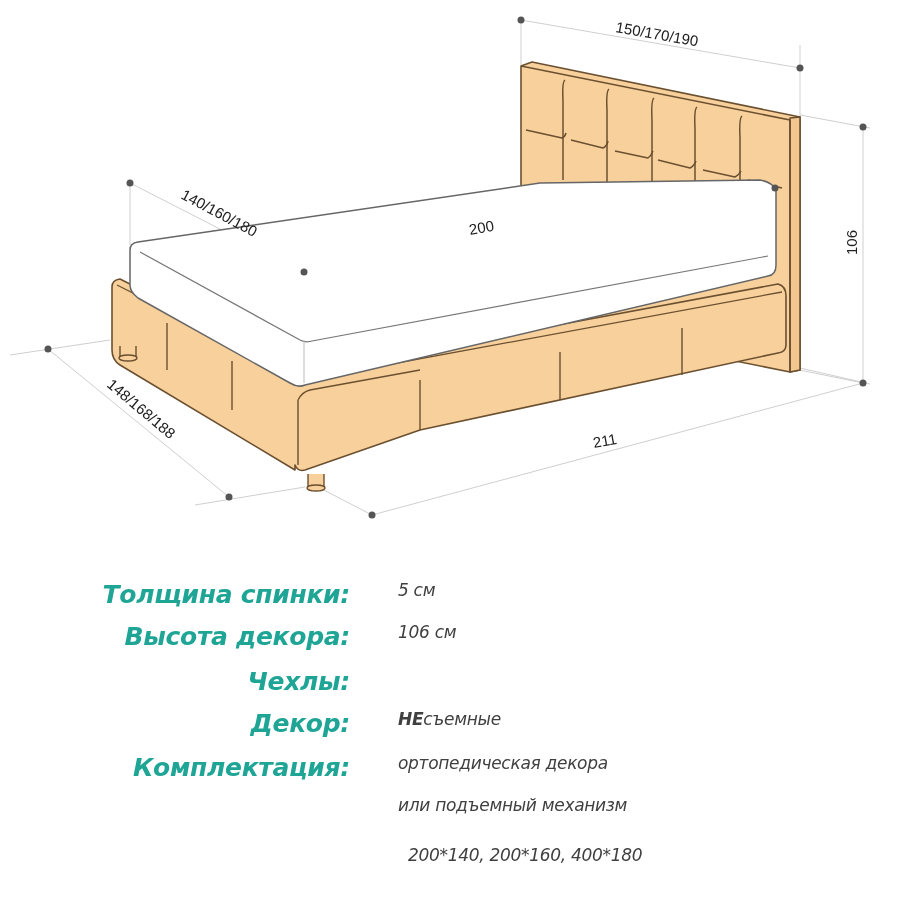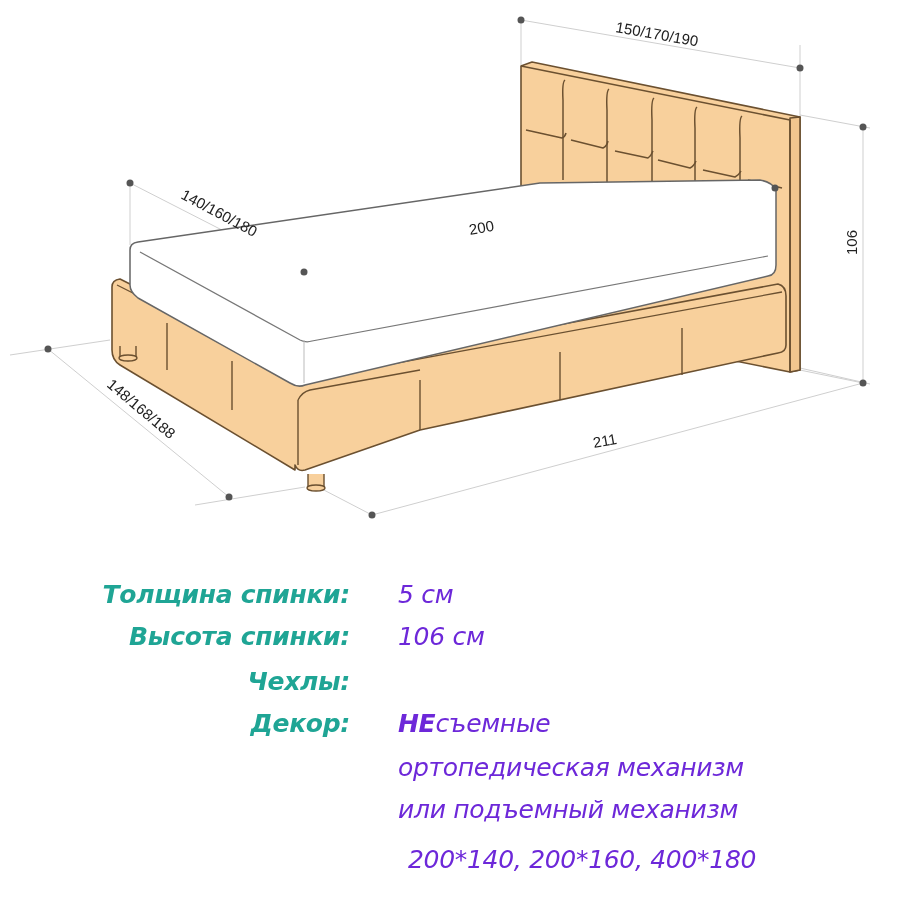--- a/index.html
+++ b/index.html
@@ -2,21 +2,21 @@
 <html><head>
 <meta charset="utf-8">
 <style>
   html, body { margin: 0; padding: 0; background: #ffffff; }
   body { width: 910px; height: 900px; position: relative; overflow: hidden; font-family: "Liberation Sans", sans-serif; }
   #diagram { position: absolute; left: 0; top: 0; width: 910px; height: 560px; }
   .dim-label { font-family: "Liberation Sans", sans-serif; font-size: 15px; fill: #222; }
   #specs { position: absolute; left: 0; top: 572px; width: 910px; }
   .spec-row { position: absolute; left: 18px; width: 910px; height: 40px; font-style: italic; }
   .spec-label { position: absolute; right: 578px; top: 0; font-family: "DejaVu Sans", sans-serif; font-weight: bold; font-size: 25px; color: #1fa595; white-space: nowrap; letter-spacing: -0.3px; }
-  .spec-value { position: absolute; left: 380px; top: 0; font-family: "DejaVu Sans", sans-serif; font-size: 25px; color: #6d28d9; white-space: nowrap; letter-spacing: -0.3px; }
+  .spec-value { position: absolute; left: 380px; top: 0; font-family: "DejaVu Sans", sans-serif; font-size: 17px; color: #404040; white-space: nowrap; letter-spacing: -0.3px; }
   .spec-value b { font-weight: bold; }
 </style>
 </head>
 <body>
 
 <svg id="diagram" viewBox="0 0 910 560" xmlns="http://www.w3.org/2000/svg">
 
   <g stroke="#cfcfcf" stroke-width="1" fill="none">
 
     <line x1="521" y1="20" x2="800" y2="68"></line>
@@ -116,30 +116,31 @@
   <text class="dim-label" transform="translate(106,386) rotate(40)">148/168/188</text>
   <text class="dim-label" transform="translate(594,448) rotate(-10)">211</text>
 </svg>
 
 <div id="specs">
   <div class="spec-row" style="top:8px">
     <span class="spec-label">Толщина спинки:</span>
     <span class="spec-value">5 см</span>
   </div>
   <div class="spec-row" style="top:50px">
-    <span class="spec-label">Высота спинки:</span>
+    <span class="spec-label">Высота декора:</span>
     <span class="spec-value">106 см</span>
   </div>
   <div class="spec-row" style="top:95px">
     <span class="spec-label">Чехлы:</span>
   </div>
   <div class="spec-row" style="top:137px">
     <span class="spec-label">Декор:</span>
     <span class="spec-value"><b>НЕ</b><span>съемные</span></span>
   </div>
   <div class="spec-row" style="top:181px; height:80px">
-    <span class="spec-value">ортопедическая механизм</span>
+    <span class="spec-label">Комплектация:</span>
+    <span class="spec-value">ортопедическая декора</span>
     <span class="spec-value" style="top:42px">или подъемный механизм</span>
   </div>
   <div class="spec-row" style="top:273px">
     <span class="spec-value" style="left:390px">200*140, 200*160, 400*180</span>
   </div>
 </div>
 
 </body></html>

